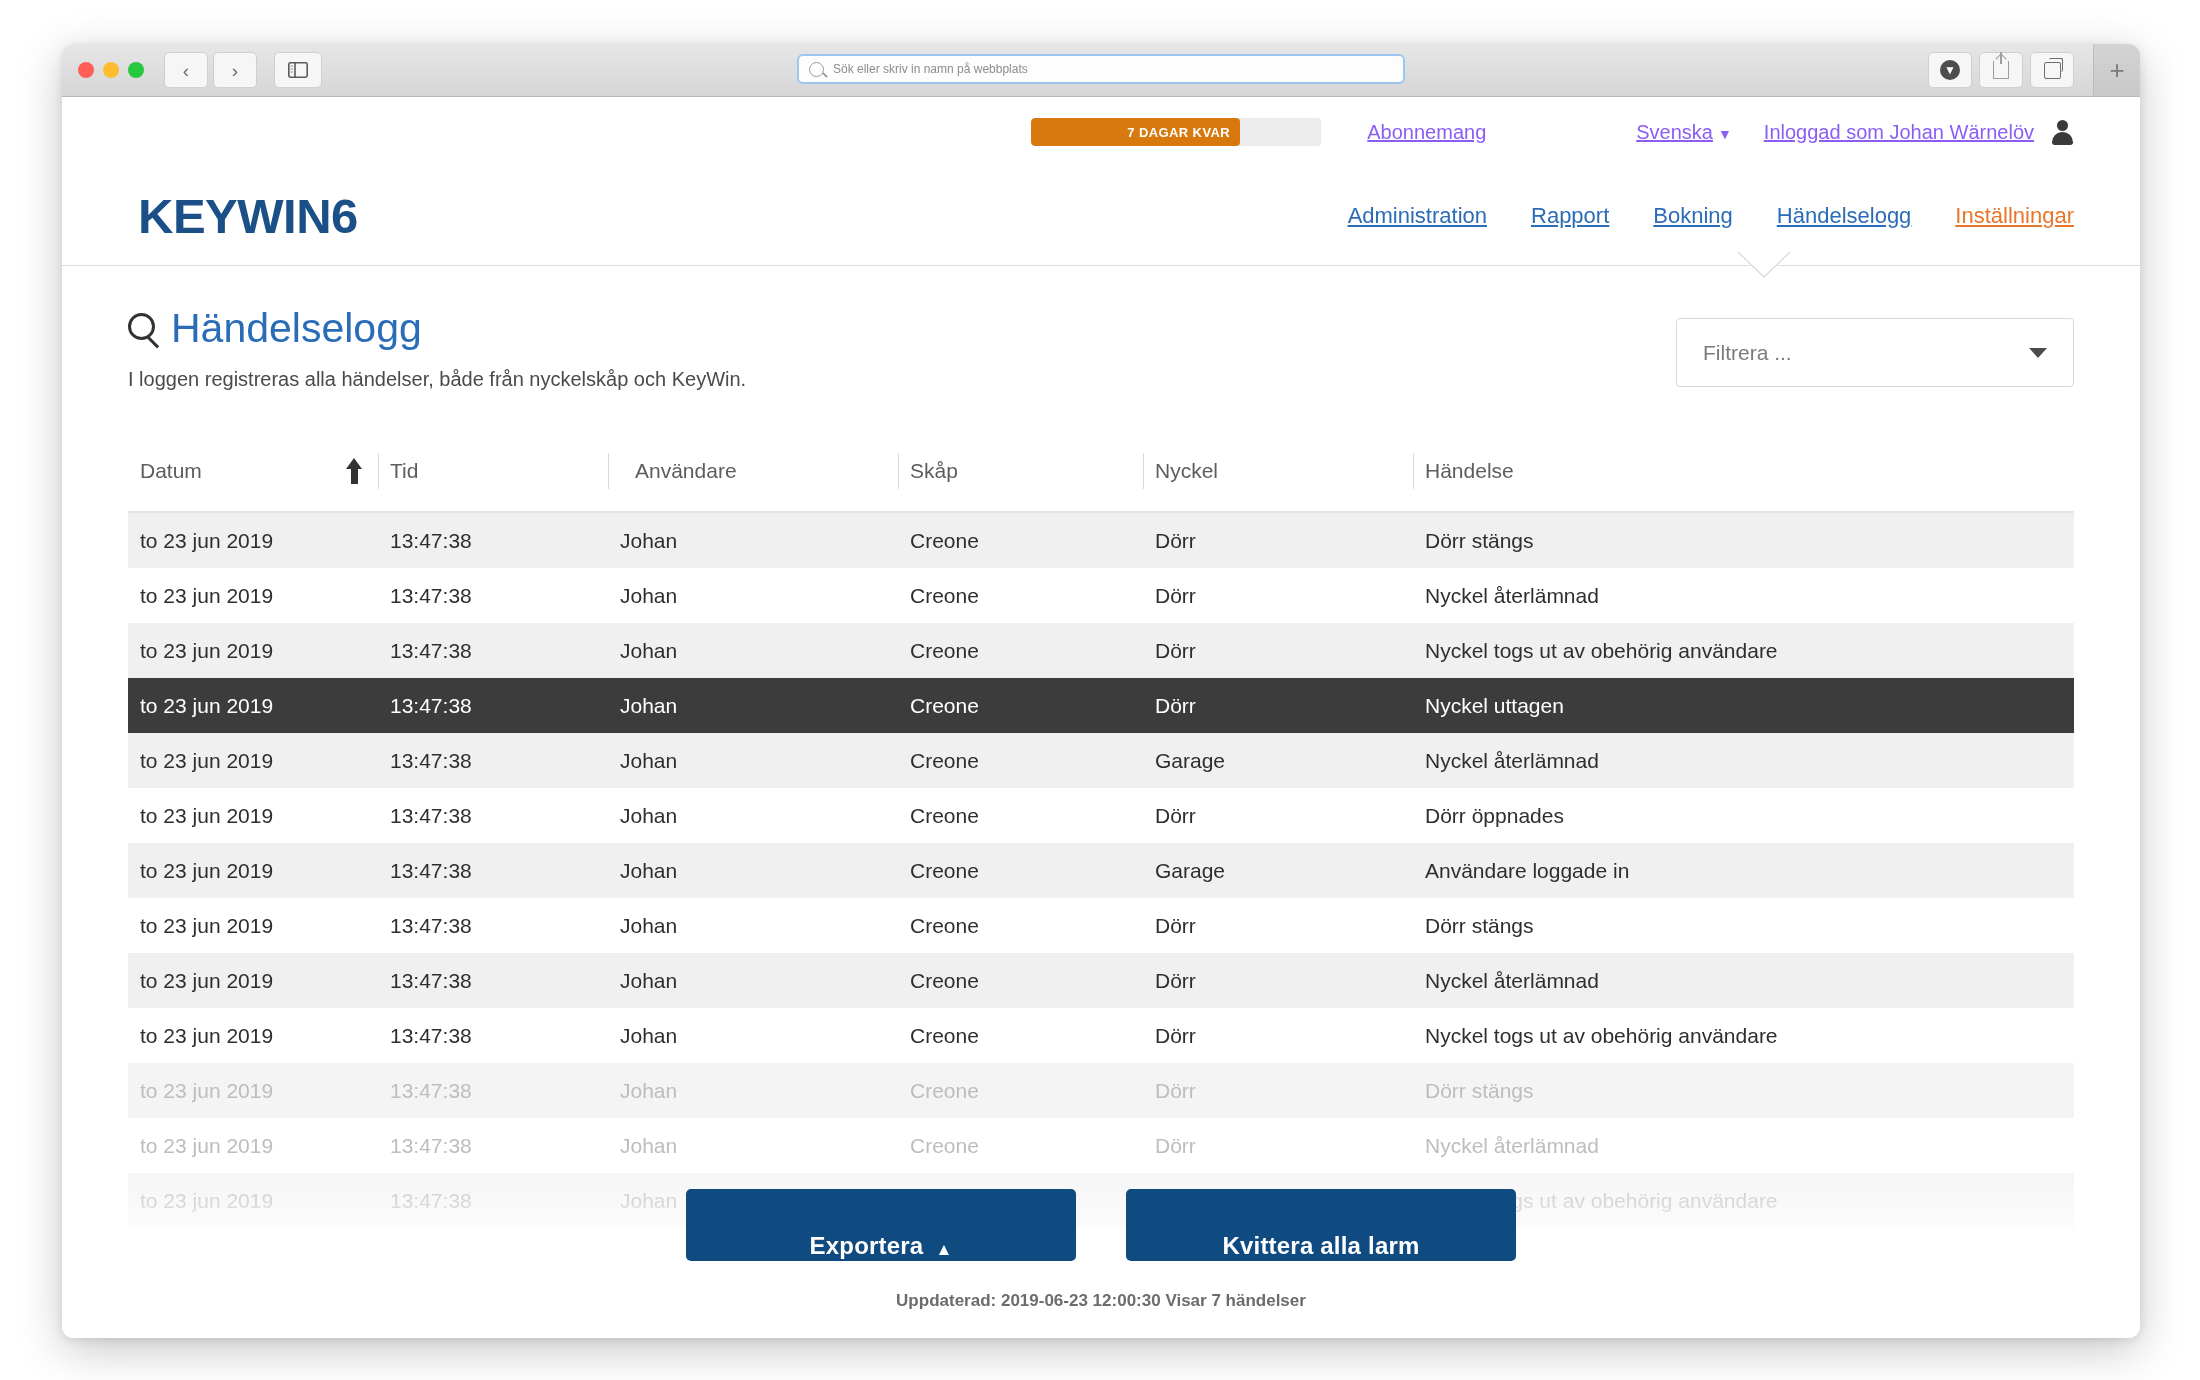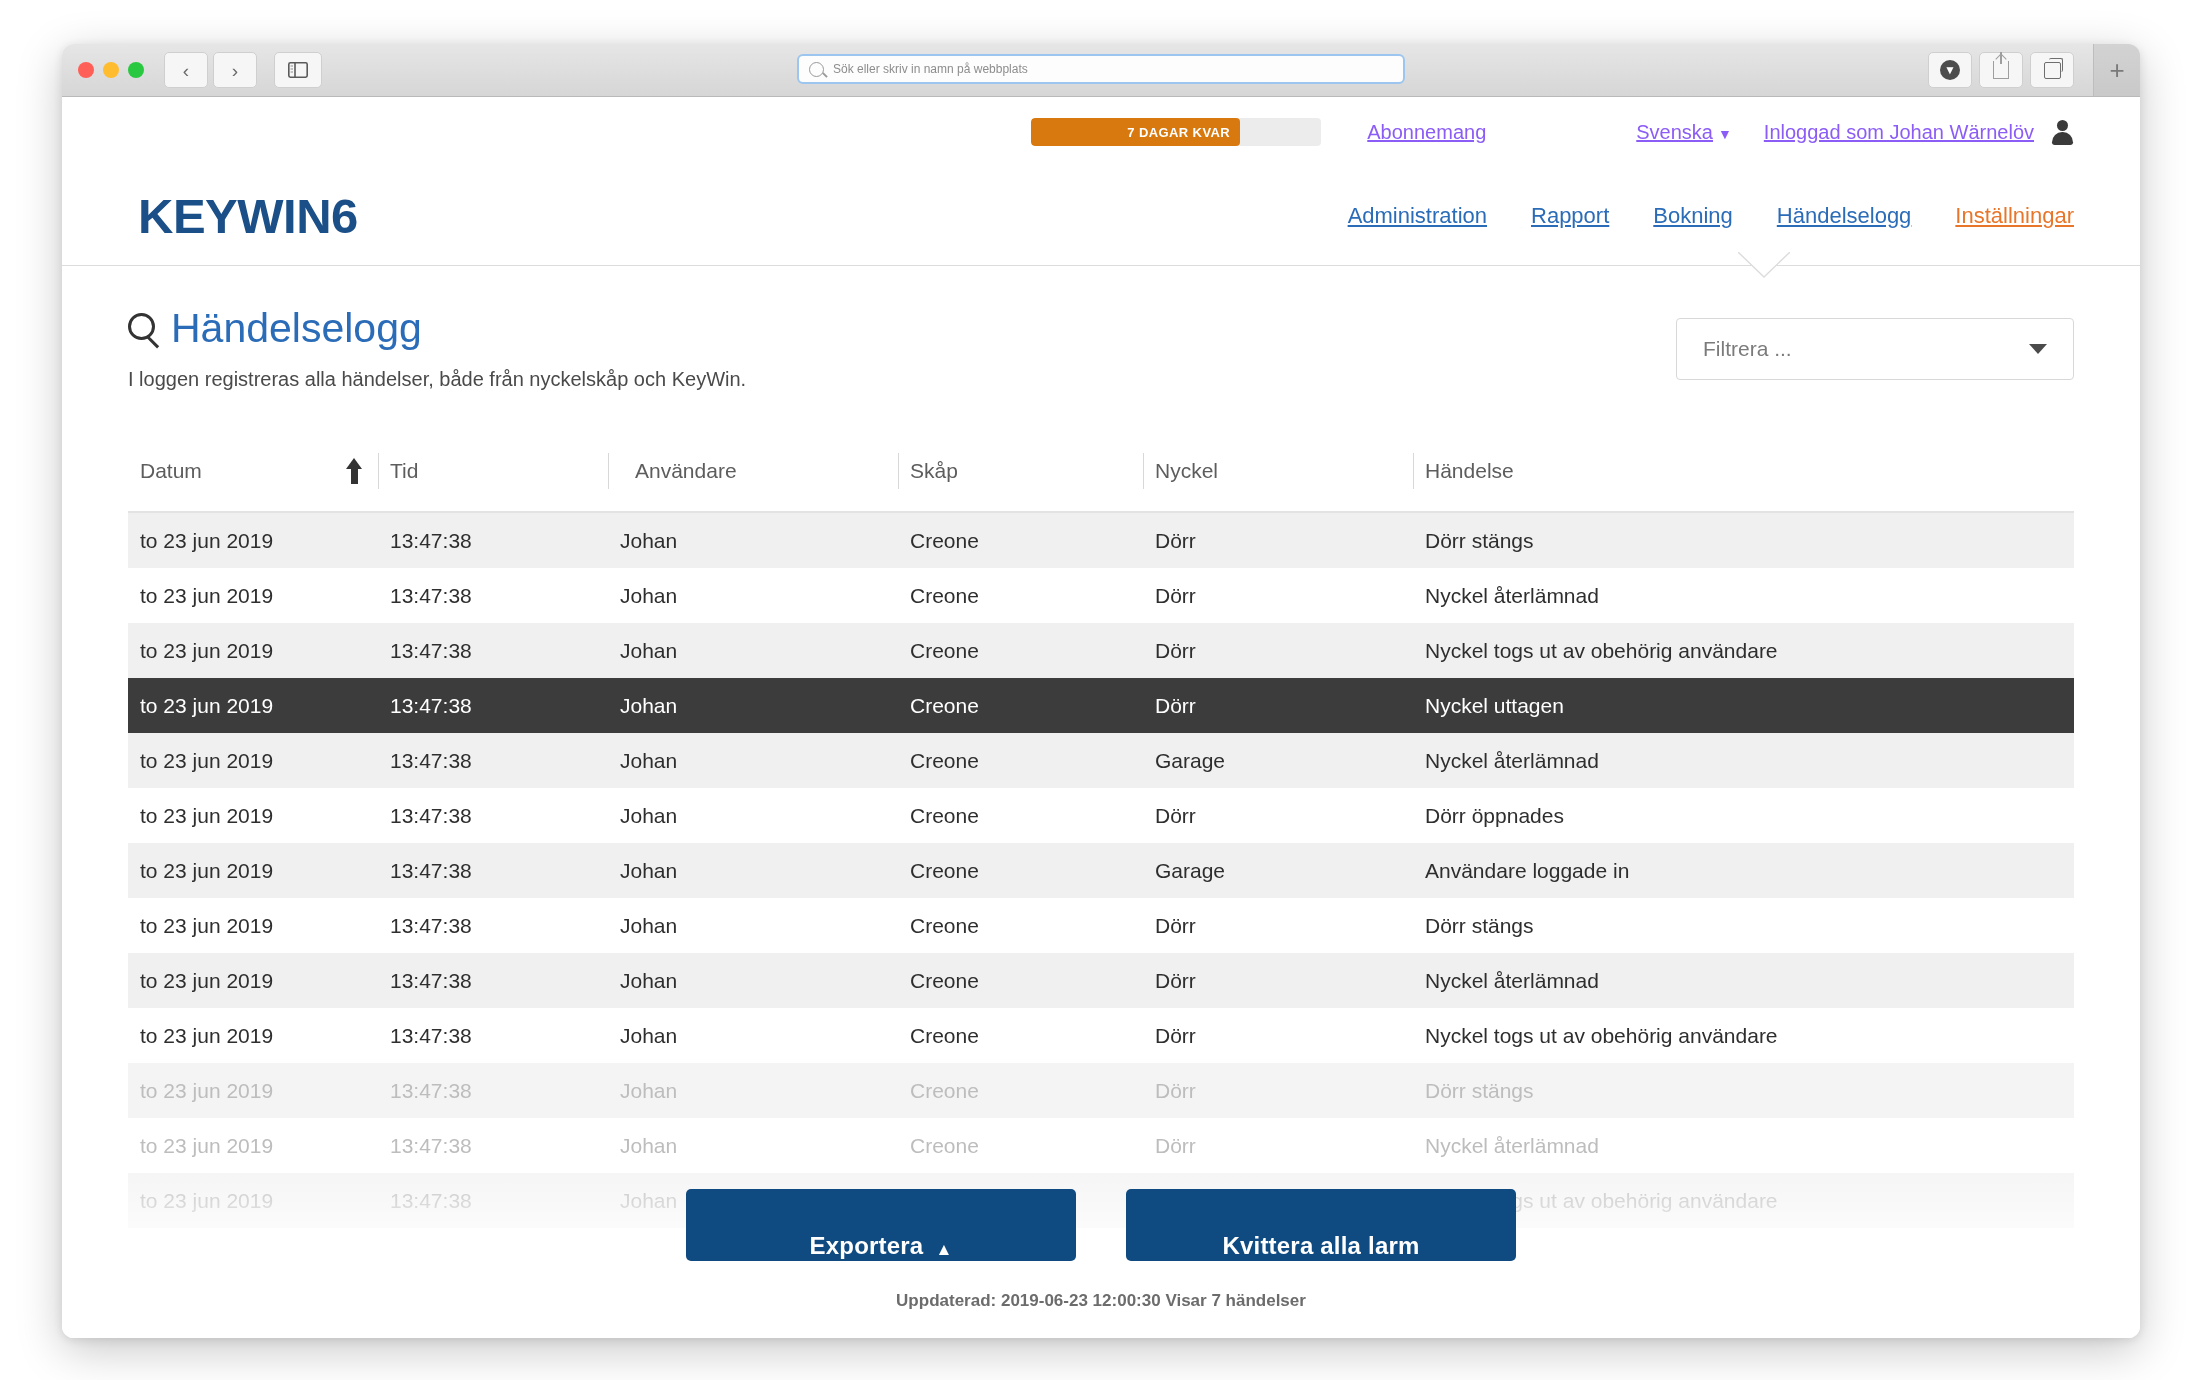--- a/index.html
+++ b/index.html
@@ -335,21 +335,21 @@
     left: 6px; bottom: -16px;
   }
   .subtitle {
     font-size: 20px;
     color: #4a4a4a;
     margin-top: 17px;
   }
 
   .filter-select {
     width: 398px;
-    height: 62px;
+    height: 69px;
     border: 1px solid #d8d8d8;
     border-radius: 4px;
     background: #fff;
     display: flex;
     align-items: center;
     justify-content: space-between;
     padding: 0 26px;
     box-sizing: border-box;
     margin-top: 12px;
   }

